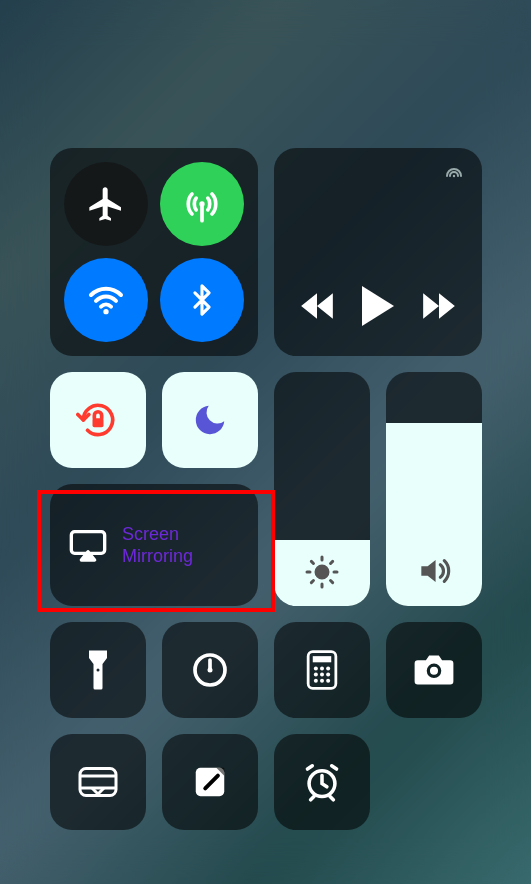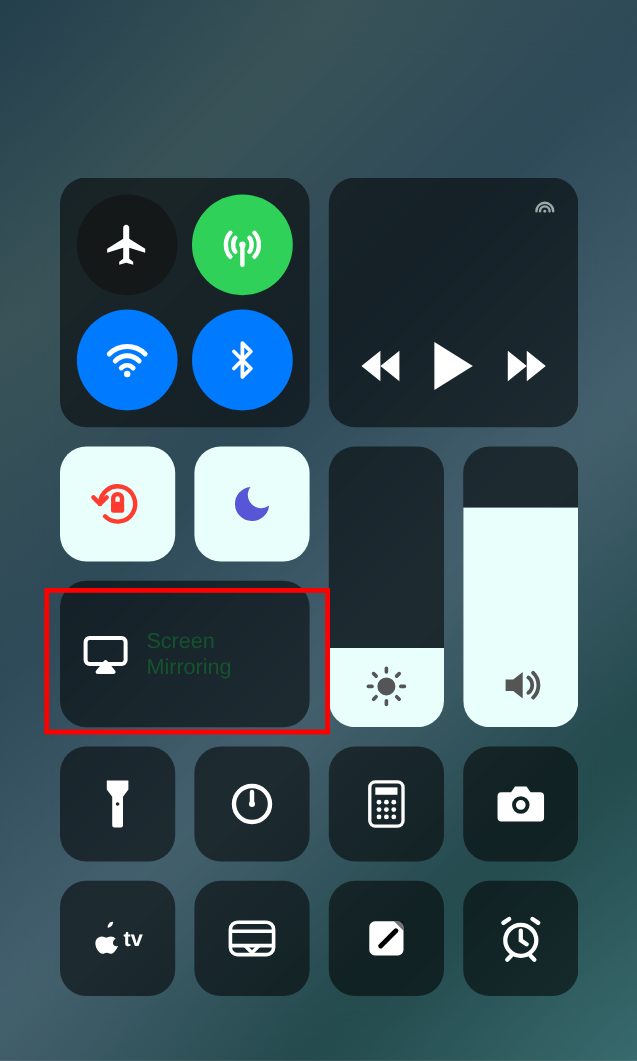--- a/index.html
+++ b/index.html
@@ -65,21 +65,21 @@
     display: flex; align-items: center; justify-content: center;
   }
   .tile-white {
     background: #e8fffc;
   }
   .screen-mirror {
     grid-column: 1 / 3;
     display: flex; align-items: center; justify-content: flex-start;
     padding: 0 18px;
     gap: 14px;
-    color: #14532d;
+    color: #6d28d9;
     font-size: 18px;
     line-height: 1.25;
   }
   .highlight-box {
     position: absolute;
     border: 4px solid #ff0000;
     pointer-events: none;
   }
 
   .sliders {
@@ -265,26 +265,20 @@
     </div>
     <div class="shortcut">
       <svg width="42" height="34" viewBox="0 0 26 20" fill="#fff">
           <path d="M3 4 H8 L10 1 H16 L18 4 H23 a2 2 0 0 1 2 2 V17 a2 2 0 0 1 -2 2 H3 a2 2 0 0 1 -2 -2 V6 a2 2 0 0 1 2 -2 Z M13 15 a4.5 4.5 0 1 0 0 -9 a4.5 4.5 0 0 0 0 9 Z M13 13 a2.5 2.5 0 1 1 0 -5 a2.5 2.5 0 0 1 0 5 Z" fill-rule="evenodd"></path>
         </svg>
     </div>
   </div>
 
   <div class="shortcut-row">
     <div class="shortcut">
-      <svg width="24" height="28" viewBox="0 0 20 24" fill="#fff">
-          <path d="M14.5 0c.1 1.1-.3 2.2-1 3-.7.8-1.8 1.4-2.9 1.3-.1-1.1.4-2.2 1-2.9.8-.9 2-1.4 2.9-1.4zM18 17.5c-.5 1.2-1 2.3-1.9 3.4-.8 1-1.8 2.1-3.1 2.1-1.2 0-1.6-.8-3-.8s-1.9.8-3 .8c-1.3 0-2.2-1-3.1-2-2.4-3-2.6-6.6-1.1-8.5.9-1.2 2.3-1.9 3.7-1.9 1.3 0 2.1.8 3.2.8 1 0 1.7-.8 3.2-.8 1.2 0 2.5.6 3.4 1.7-3 1.6-2.5 5.9 1.7 5.2z"></path>
-        </svg>
-      <span class="tv-label">tv</span>
-    </div>
-    <div class="shortcut">
       <svg width="42" height="34" viewBox="0 0 28 22" fill="none" stroke="#fff" stroke-width="2" stroke-linejoin="round">
         <rect x="2" y="2" width="24" height="18" rx="4"></rect>
         <path d="M2 7 H26 M2 15 H26"></path>
         <path d="M10 15 L14 19 L18 15"></path>
       </svg>
     </div>
     <div class="shortcut">
       <svg width="38" height="38" viewBox="0 0 24 24" fill="none" stroke="#fff" stroke-width="2" stroke-linejoin="round">
         <rect x="3" y="3" width="18" height="18" rx="3" fill="#fff" stroke="none"></rect>
         <path d="M16 3 L21 8 L21 3 Z" fill="rgba(0,0,0,0.55)" stroke="none"></path>

